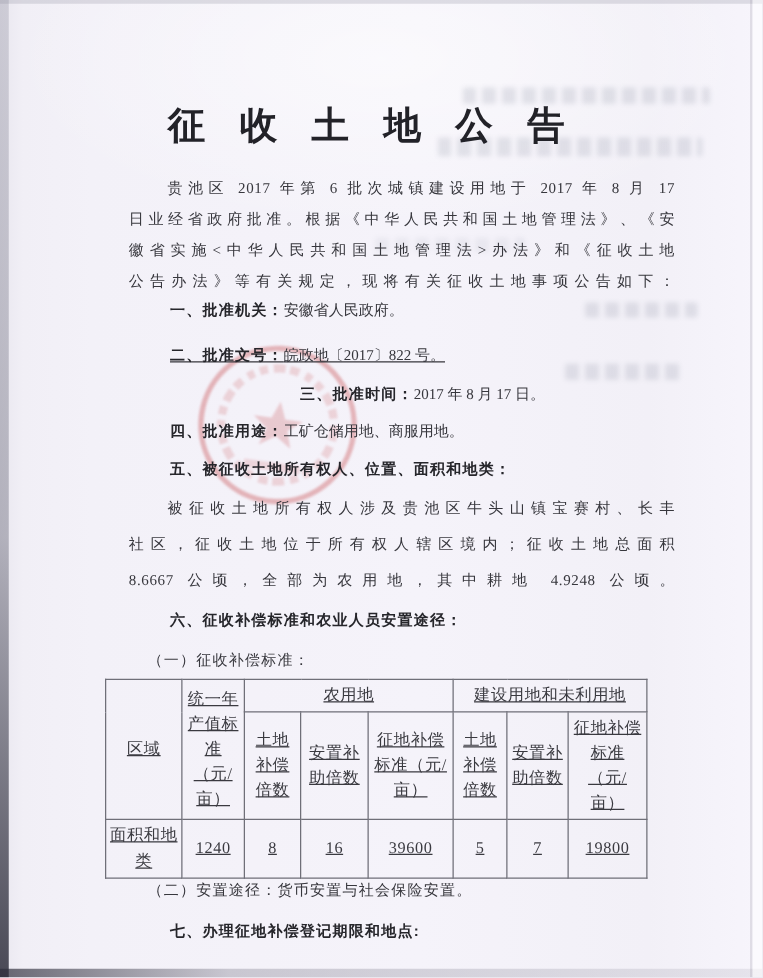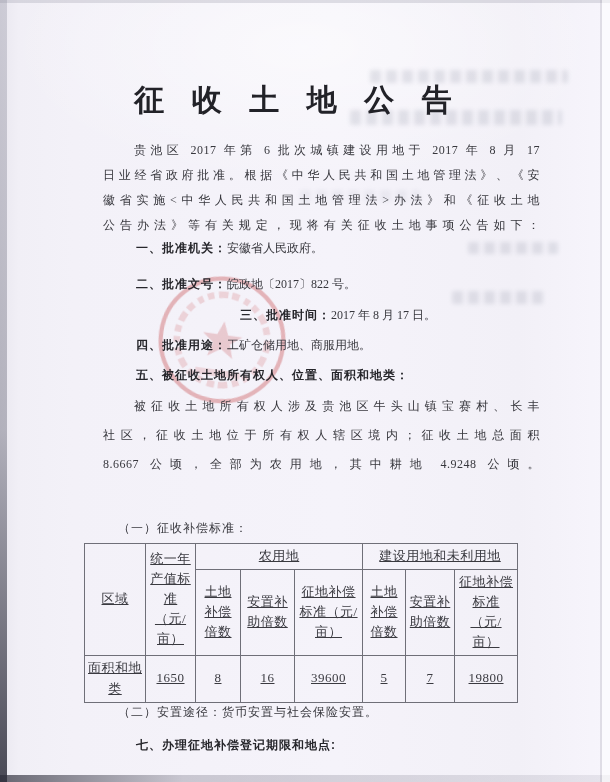--- a/index.html
+++ b/index.html
@@ -67,32 +67,33 @@
 
   <div class="title" style="top:80px;">征 收 土 地 公 告</div>
 
   <div class="line para" style="top:138px;">贵池区 2017 年第 6 批次城镇建设用地于 2017 年 8 月 17
 日业经省政府批准。根据《中华人民共和国土地管理法》、《安
 徽省实施&lt;中华人民共和国土地管理法&gt;办法》和《征收土地
 公告办法》等有关规定，现将有关征收土地事项公告如下：</div>
 
   <div class="line item" style="top:236px;"><span class="bold">一、批准机关：</span><span>安徽省人民政府。</span></div>
 
-  <div class="line item" style="top:272px;"><span class="bold">二、批准文号：</span><span>皖政地〔2017〕822 号。</span></div>
+  <div class="line item" style="top:272px;text-decoration:underline;"><span class="bold">二、批准文号：</span><span>皖政地〔2017〕822 号。</span></div>
 
   <div class="line item" style="top:303px;text-align:center;"><span class="bold">三、批准时间：</span><span>2017 年 8 月 17 日。</span></div>
 
   <div class="line item" style="top:363px;"><span class="bold">五、被征收土地所有权人、位置、面积和地类：</span></div>
 
   <div class="line item" style="top:333px;"><span class="bold">四、批准用途：</span><span>工矿仓储用地、商服用地。</span></div>
 
   <div class="line para" style="top:392px;line-height:29px;">被征收土地所有权人涉及贵池区牛头山镇宝赛村、长丰
 社区，征收土地位于所有权人辖区境内；征收土地总面积
 8.6667 公顷，全部为农用地，其中耕地 4.9248 公顷。</div>
 
+  <div class="line item bold" style="top:484px;">六、征收补偿标准和农业人员安置途径：</div>
 
   <div class="line sub" style="top:516px;">（一）征收补偿标准：</div>
 
   <table class="comp">
     <colgroup>
       <col style="width:61px">
         <col style="width:50px">
         <col style="width:45px">
         <col style="width:54px">
       <col style="width:68px">
@@ -110,21 +111,21 @@
     <tr class="r-sub">
       <th>土地补偿倍数</th>
       <th>安置补助倍数</th>
       <th>征地补偿标准（元/亩）</th>
       <th>土地补偿倍数</th>
       <th>安置补助倍数</th>
       <th>征地补偿标准（元/亩）</th>
     </tr>
     <tr class="r-data">
       <td>面积和地类</td>
-      <td>1650</td>
+      <td>1240</td>
       <td>8</td>
       <td>16</td>
       <td>39600</td>
       <td>5</td>
       <td>7</td>
       <td>19800</td>
     </tr>
   </tbody>
     </table>
 

